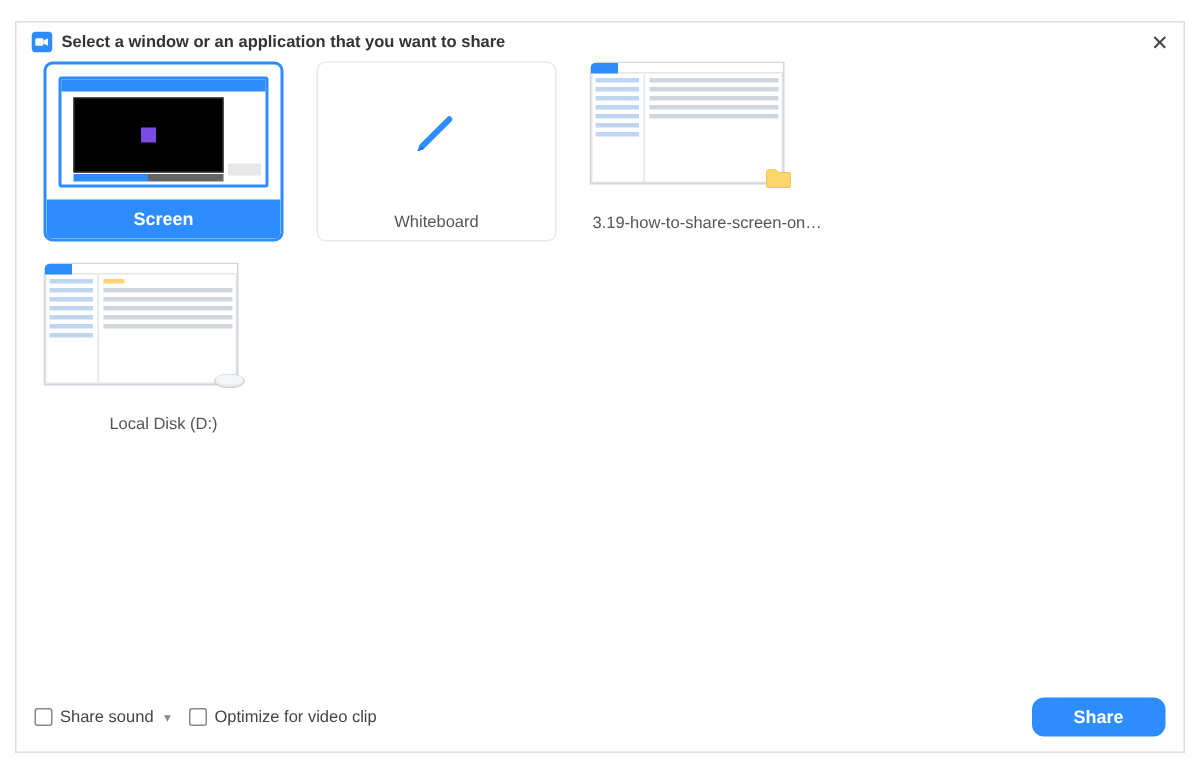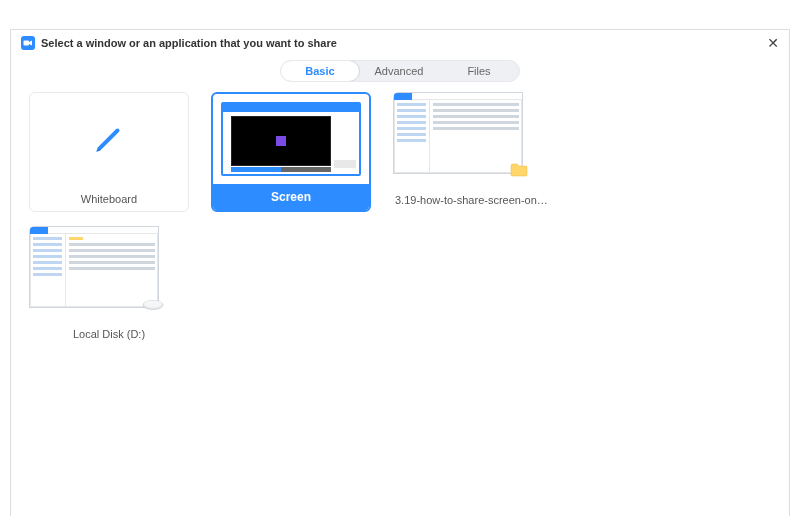--- a/index.html
+++ b/index.html
@@ -1,21 +1,21 @@
 <!DOCTYPE html>
 <html><head>
 <meta charset="utf-8">
 <style>
   * { box-sizing: border-box; margin: 0; padding: 0; }
   html, body { width: 800px; height: 516px; font-family: "Segoe UI", Arial, sans-serif; font-size: 12px; color: #333; }
   .window {
     position: relative;
     width: 780px;
     height: 488px;
-    margin: 29px auto;
+    margin: 14px auto;
     border: 1px solid #ddd;
     background: #fff;
     display: flex;
     flex-direction: column;
   }
   .titlebar {
     display: flex;
     align-items: center;
     padding: 6px 10px;
     gap: 6px;
@@ -150,56 +150,49 @@
       <svg width="14" height="14" viewBox="0 0 14 14">
         <rect x="0" y="0" width="14" height="14" rx="3" fill="#2d8cff"></rect>
         <rect x="2.5" y="4.5" width="5.5" height="5" rx="1" fill="#fff"></rect>
         <path d="M8 6 L11 4.5 V9.5 L8 8 Z" fill="#fff"></path>
       </svg>
     </span>
     <span class="title-text">Select a window or an application that you want to share</span>
     <span class="close-icon">✕</span>
   </div>
 
-  <div class="tabs-wrap">
-    <div class="tabs">
-      <div class="tab active">Basic</div>
-      <div class="tab">Advanced</div>
-      <div class="tab">Files</div>
-    </div>
-  </div>
 
   <div class="content">
+
+    <div class="tile selected">
+      <div class="preview">
+        <div class="screen-thumb">
+          <div class="screen-topbar"></div>
+          <div class="screen-black">
+              <div class="screen-play"></div>
+            </div>
+          <div class="screen-controls"></div>
+          <div class="screen-side"></div>
+        </div>
+      </div>
+      <div class="label">Screen</div>
+    </div>
 
     <div class="tile">
       <div class="preview">
         <span class="pencil-icon">
           <svg width="34" height="34" viewBox="0 0 24 24" fill="none">
             <path d="M3 21 L6 20 L19 7 Q20 6 19 5 L19 5 Q18 4 17 5 L4 18 Z" fill="#2d8cff"></path>
             <path d="M3 21 L6 20 L5 19 Z" fill="#1a6fd6"></path>
           </svg>
         </span>
       </div>
       <div class="label">Whiteboard</div>
     </div>
 
-    <div class="tile selected">
-      <div class="preview">
-        <div class="screen-thumb">
-          <div class="screen-topbar"></div>
-          <div class="screen-black">
-              <div class="screen-play"></div>
-            </div>
-          <div class="screen-controls"></div>
-          <div class="screen-side"></div>
-        </div>
-      </div>
-      <div class="label">Screen</div>
-    </div>
-
 
     <div class="tile" style="border:none;">
       <div class="preview" style="align-items:flex-start; justify-content:flex-start;">
         <div class="explorer-thumb">
           <div class="exp-title">
               <div class="exp-accent"></div>
             </div>
           <div class="exp-body">
             <div class="exp-nav">
               <div class="line"></div>
@@ -259,14 +252,26 @@
               <ellipse cx="11" cy="5" rx="9" ry="3.5" fill="#f5f6f7"></ellipse>
             </svg>
           </span>
         </div>
       </div>
       <div class="label">Local Disk (D:)</div>
     </div>
 
   </div>
 
+  <div class="footer">
+    <label class="chk">
+      <span class="box"></span>
+      <span>Share sound</span>
+      <span class="chev">▾</span>
+    </label>
+    <label class="chk">
+      <span class="box"></span>
+      <span>Optimize for video clip</span>
+    </label>
+    <button class="share-btn">Share</button>
+  </div>
 
 </div>
 
 </body></html>

